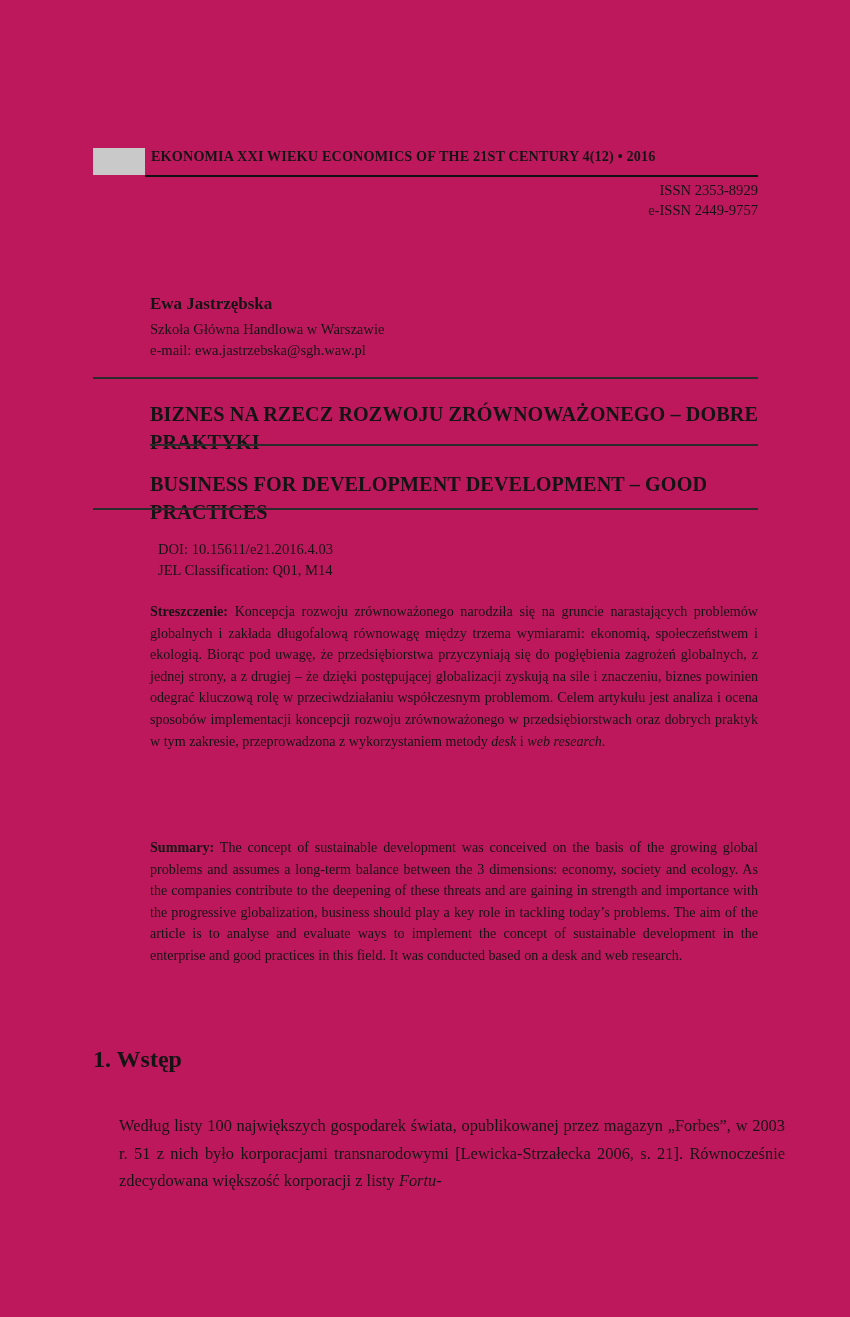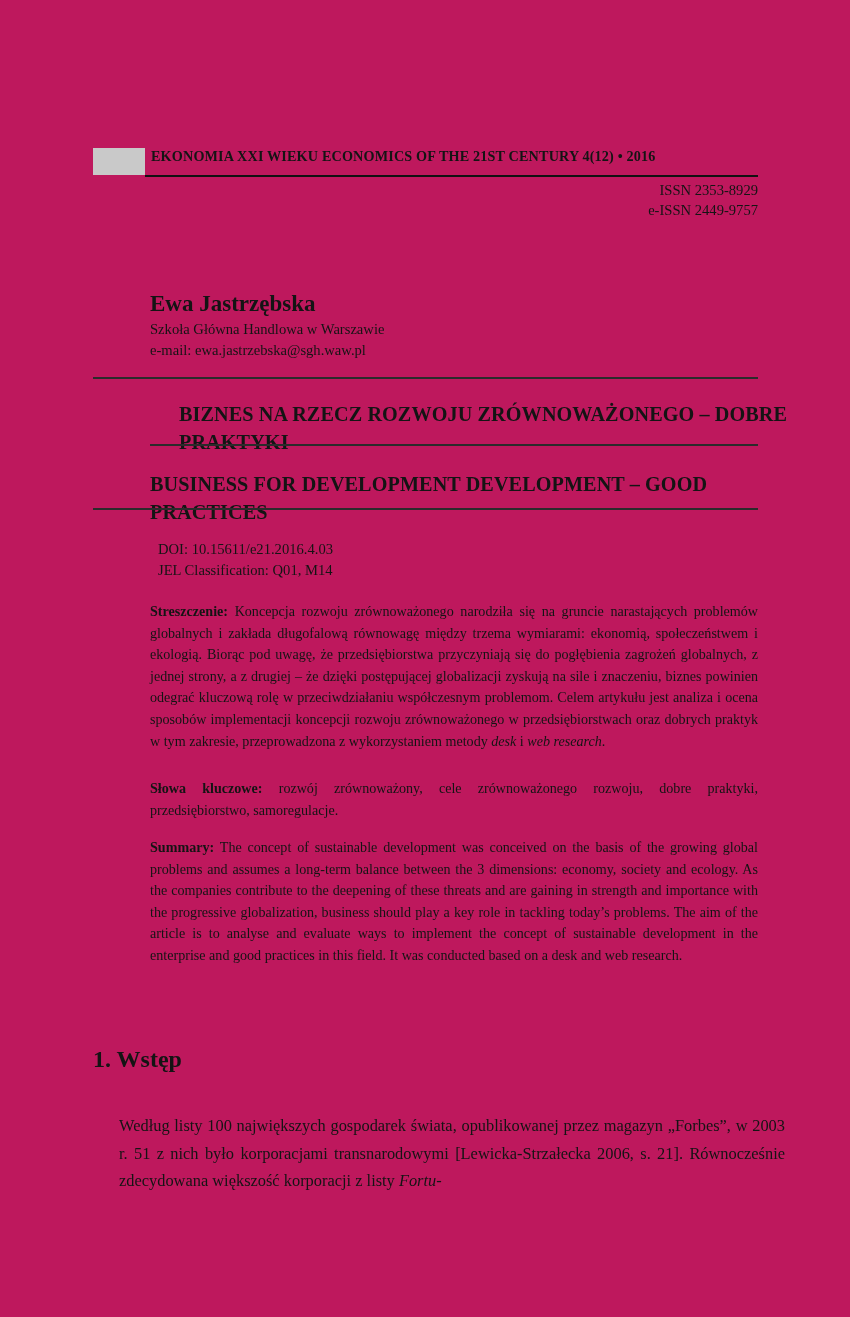--- a/index.html
+++ b/index.html
@@ -70,21 +70,21 @@
 
   
   .author-block {
     position: absolute;
     left: 150px;
     top: 292px;
     width: 610px;
   }
   .author-name {
     font-weight: bold;
-    font-size: 23px;
+    font-size: 17px;
     line-height: 24px;
     margin-bottom: 3px;
   }
   .author-affil,
   .author-email {
     font-size: 14.6px;
     line-height: 20.5px;
   }
 
   
@@ -99,21 +99,21 @@
   
   .title-pl, .title-en {
     position: absolute;
     left: 150px;
     width: 610px;
     font-weight: bold;
     font-size: 20.2px;
     line-height: 28px;
     letter-spacing: 0.1px;
   }
-  .title-pl { top: 386px; margin-left: 29px; }
+  .title-pl { top: 386px; }
   .title-en { top: 453px; }
 
   
   .meta-block {
     position: absolute;
     left: 150px;
     top: 539px;
     width: 610px;
     font-size: 14.6px;
     line-height: 20.5px;
@@ -188,21 +188,20 @@
   <h2 class="title-en">BUSINESS FOR DEVELOPMENT DEVELOPMENT – GOOD PRACTICES</h2>
   <div class="rule rule-title-bot"></div>
 
   <div class="meta-block">
     <div>DOI: 10.15611/e21.2016.4.03</div>
     <div>JEL Classification: Q01, M14</div>
   </div>
 
   <p class="abstract abs-pl"><b>Streszczenie:</b><span> Koncepcja rozwoju zrównoważonego narodziła się na gruncie narastających problemów globalnych i zakłada długofalową równowagę między trzema wymiarami: ekonomią, społeczeństwem i ekologią. Biorąc pod uwagę, że przedsiębiorstwa przyczyniają się do pogłębienia zagrożeń globalnych, z jednej strony, a z drugiej – że dzięki postępującej globalizacji zyskują na sile i znaczeniu, biznes powinien odegrać kluczową rolę w przeciwdziałaniu współczesnym problemom. Celem artykułu jest analiza i ocena sposobów implementacji koncepcji rozwoju zrównoważonego w przedsiębiorstwach oraz dobrych praktyk w tym zakresie, przeprowadzona z wykorzystaniem metody </span><i>desk</i><span> i </span><i>web research</i><span>.</span></p>
 
-  <p class="abstract kw-pl"><b>Słowa kluczowe:</b><span> rozwój zrównoważony, cele zrównoważonego rozwoju, dobre praktyki, przedsiębiorstwo, samoregulacje.</span></p>
 
   <p class="abstract abs-en"><b>Summary:</b><span> The concept of sustainable development was conceived on the basis of the growing global problems and assumes a long-term balance between the 3 dimensions: economy, society and ecology. As the companies contribute to the deepening of these threats and are gaining in strength and importance with the progressive globalization, business should play a key role in tackling today’s problems. The aim of the article is to analyse and evaluate ways to implement the concept of sustainable development in the enterprise and good practices in this field. It was conducted based on a desk and web research.</span></p>
 
 
   <h3 class="section-heading">1. Wstęp</h3>
 
   <p class="body-par"><span>Według listy 100 największych gospodarek świata, opublikowanej przez magazyn „Forbes”, w 2003 r. 51 z nich było korporacjami transnarodowymi [Lewicka-Strzałecka 2006, s. 21]. Równocześnie zdecydowana większość korporacji z listy </span><i>Fortu-</i></p>
 
 </div>
 

